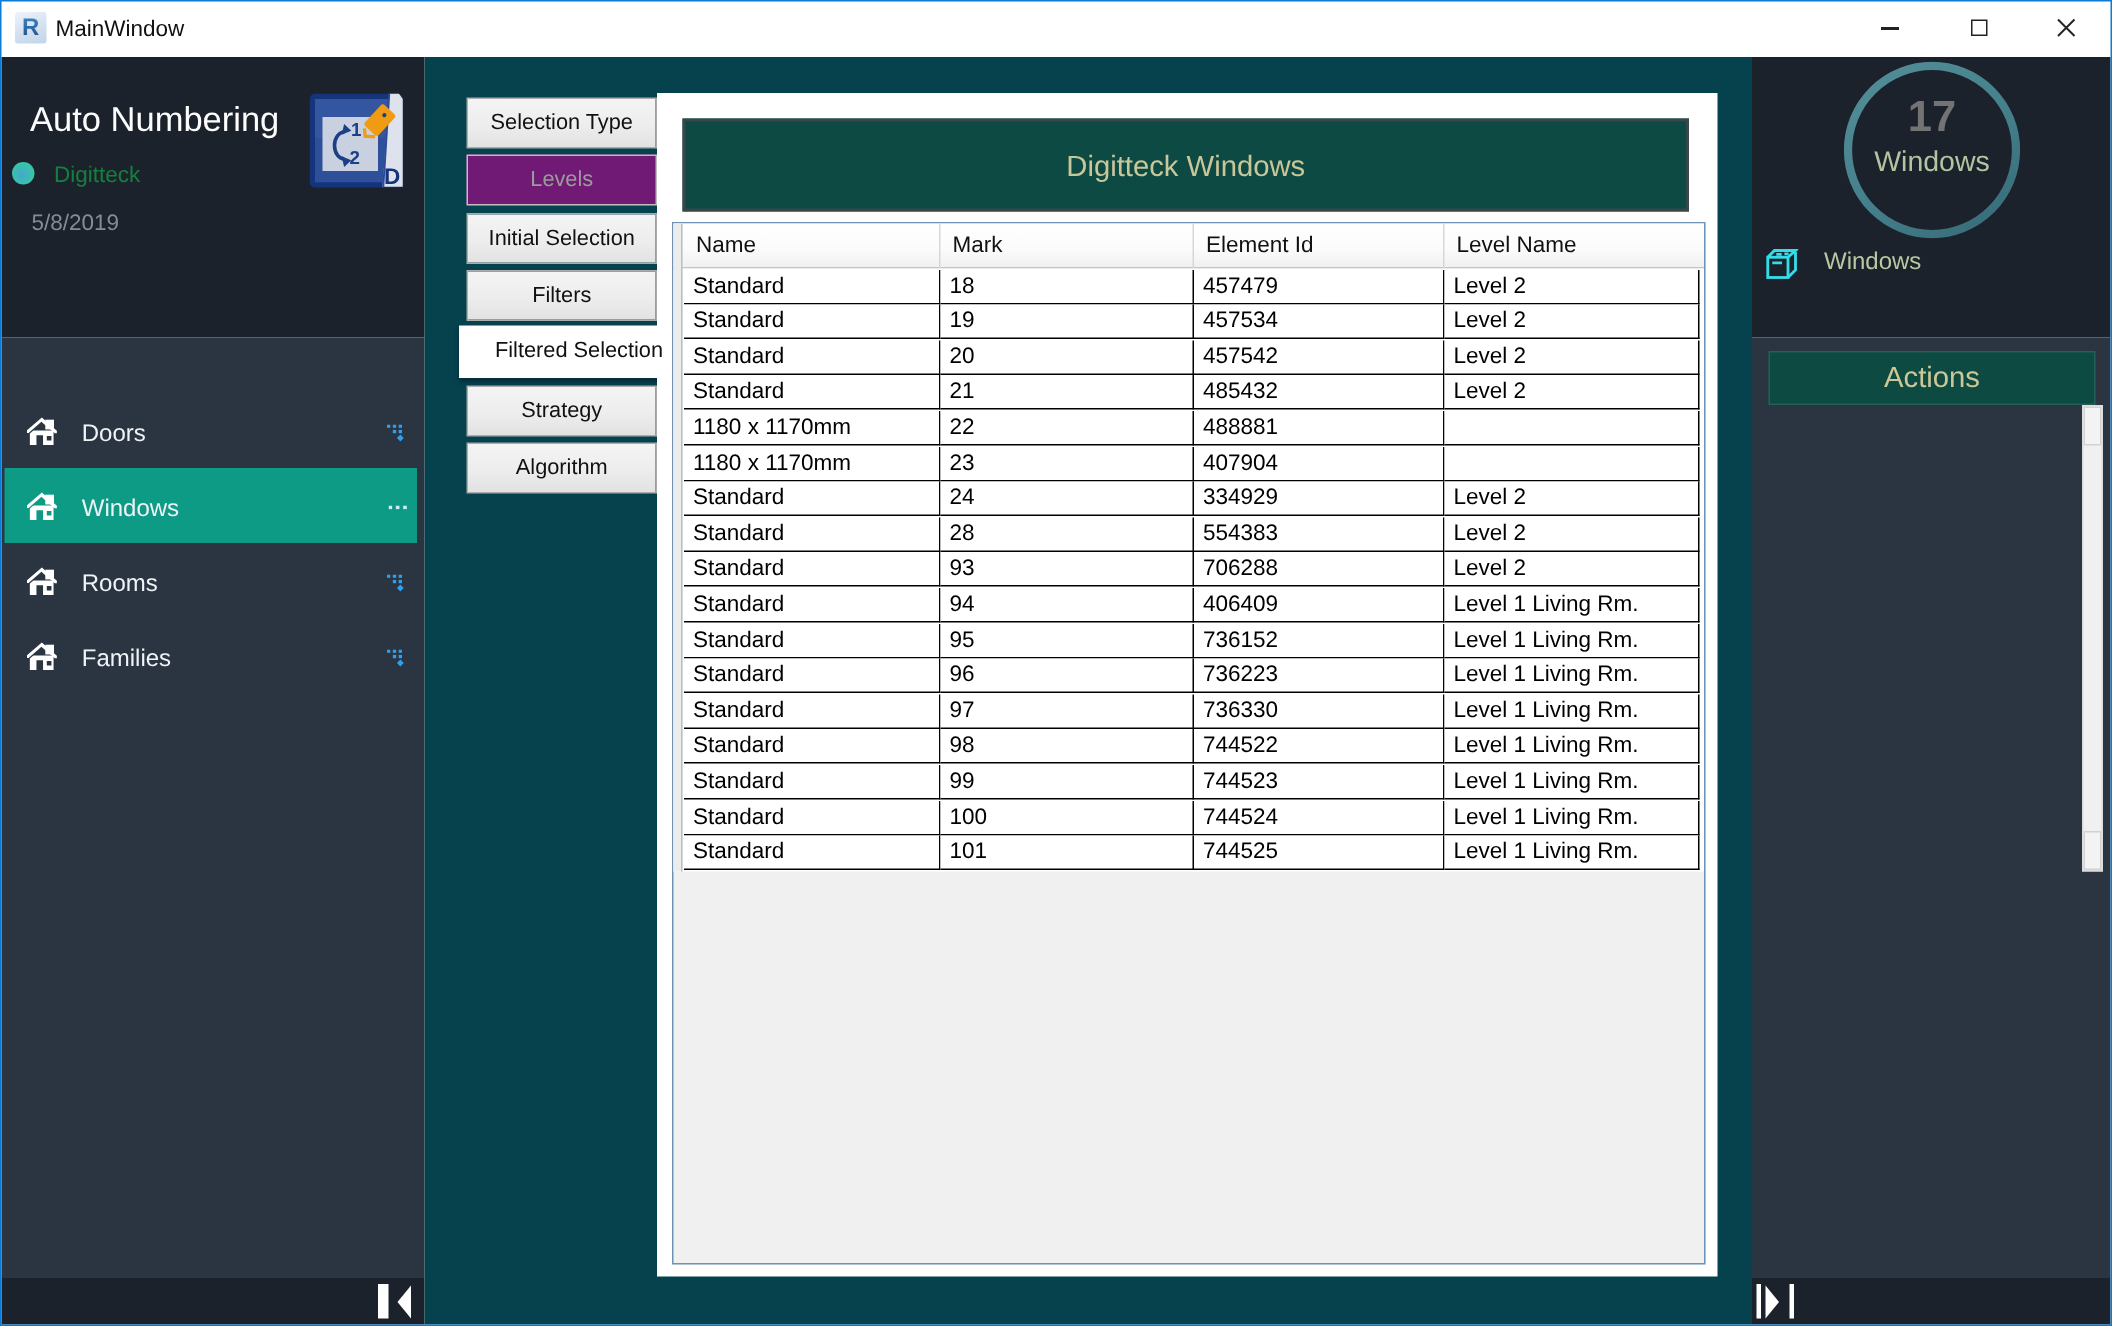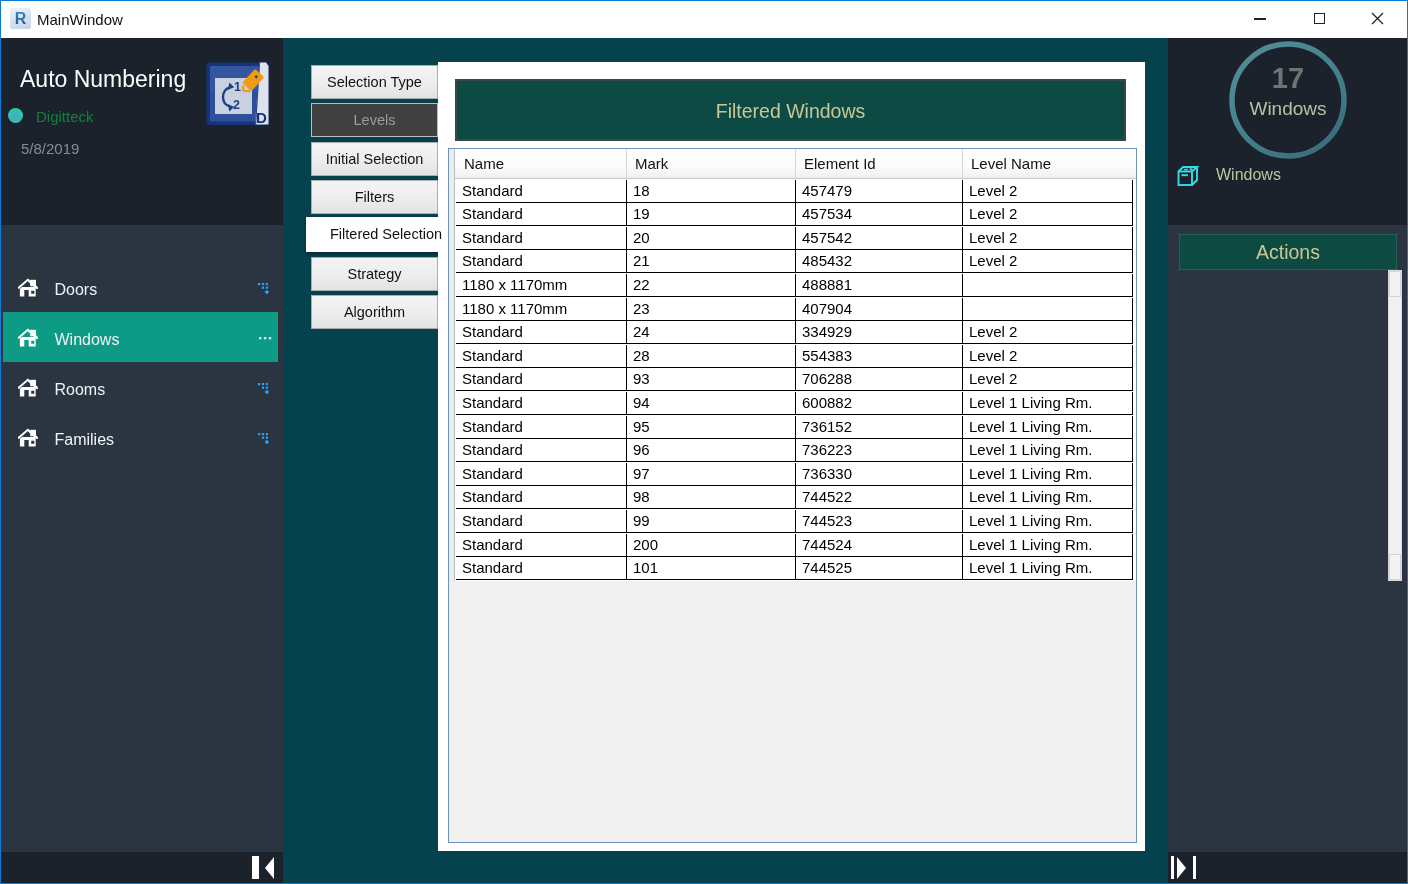--- a/index.html
+++ b/index.html
@@ -173,30 +173,30 @@
         <rect x="7.8" y="0" width="2.2" height="2.2"></rect>
         <rect x="3.9" y="3.6" width="2.2" height="2.2"></rect>
         <rect x="7.8" y="3.6" width="2.2" height="2.2"></rect>
         <rect x="7.3" y="7.4" width="3.2" height="3.2" transform="rotate(45 8.9 9)"></rect>
       </g>
     </svg>
   </div>
 
   <div class="abs" id="tealbg"></div>
   <div class="abs tab" style="top:65px;">Selection Type</div>
-  <div class="abs tab" style="top:103px; color:#9b9b9b; background:#404040; border-color:#bdbdbd;">Levels</div>
+  <div class="abs tab" style="top:103px; color:#9b9b9b; background:#701a75; border-color:#bdbdbd;">Levels</div>
   <div class="abs tab" style="top:142px;">Initial Selection</div>
   <div class="abs tab" style="top:180px;">Filters</div>
   <div class="abs" id="tab-sel"></div>
   <div class="abs" id="tab-sel-txt">Filtered Selection</div>
   <div class="abs tab" style="top:257px;">Strategy</div>
   <div class="abs tab" style="top:295px;">Algorithm</div>
 
   <div class="abs" id="mainpanel">
-    <div id="greenhdr">Filtered Windows</div>
+    <div id="greenhdr">Digitteck Windows</div>
     <div id="grid">
       <div id="ghead">
         <div class="hcell" style="left:7px;  width:171px;">Name</div>
         <div class="hcell" style="left:178px; width:169px;">Mark</div>
         <div class="hcell" style="left:347px; width:167px;">Element Id</div>
         <div class="hcell" style="left:514px; width:170px; border-right:none;">Level Name</div>
       </div>
       <div id="rowsbg"></div>
       <div id="rows">
         <div class="drow" style="top:30.5px; width:677px;">
@@ -249,21 +249,21 @@
         </div>
         <div class="drow" style="top:219.3px; width:677px;">
           <div class="dcell" style="left:0px; width:171px;">Standard</div>
           <div class="dcell" style="left:171px; width:169px;">93</div>
           <div class="dcell" style="left:340px; width:167px;">706288</div>
           <div class="dcell" style="left:507px; width:169.5px;">Level 2</div>
         </div>
         <div class="drow" style="top:242.9px; width:677px;">
           <div class="dcell" style="left:0px; width:171px;">Standard</div>
           <div class="dcell" style="left:171px; width:169px;">94</div>
-          <div class="dcell" style="left:340px; width:167px;">600882</div>
+          <div class="dcell" style="left:340px; width:167px;">406409</div>
           <div class="dcell" style="left:507px; width:169.5px;">Level 1 Living Rm.</div>
         </div>
         <div class="drow" style="top:266.5px; width:677px;">
           <div class="dcell" style="left:0px; width:171px;">Standard</div>
           <div class="dcell" style="left:171px; width:169px;">95</div>
           <div class="dcell" style="left:340px; width:167px;">736152</div>
           <div class="dcell" style="left:507px; width:169.5px;">Level 1 Living Rm.</div>
         </div>
         <div class="drow" style="top:290.1px; width:677px;">
           <div class="dcell" style="left:0px; width:171px;">Standard</div>
@@ -284,21 +284,21 @@
           <div class="dcell" style="left:507px; width:169.5px;">Level 1 Living Rm.</div>
         </div>
         <div class="drow" style="top:360.9px; width:677px;">
           <div class="dcell" style="left:0px; width:171px;">Standard</div>
           <div class="dcell" style="left:171px; width:169px;">99</div>
           <div class="dcell" style="left:340px; width:167px;">744523</div>
           <div class="dcell" style="left:507px; width:169.5px;">Level 1 Living Rm.</div>
         </div>
         <div class="drow" style="top:384.5px; width:677px;">
           <div class="dcell" style="left:0px; width:171px;">Standard</div>
-          <div class="dcell" style="left:171px; width:169px;">200</div>
+          <div class="dcell" style="left:171px; width:169px;">100</div>
           <div class="dcell" style="left:340px; width:167px;">744524</div>
           <div class="dcell" style="left:507px; width:169.5px;">Level 1 Living Rm.</div>
         </div>
         <div class="drow" style="top:408.1px; width:677px;">
           <div class="dcell" style="left:0px; width:171px;">Standard</div>
           <div class="dcell" style="left:171px; width:169px;">101</div>
           <div class="dcell" style="left:340px; width:167px;">744525</div>
           <div class="dcell" style="left:507px; width:169.5px;">Level 1 Living Rm.</div>
         </div>
       </div>

